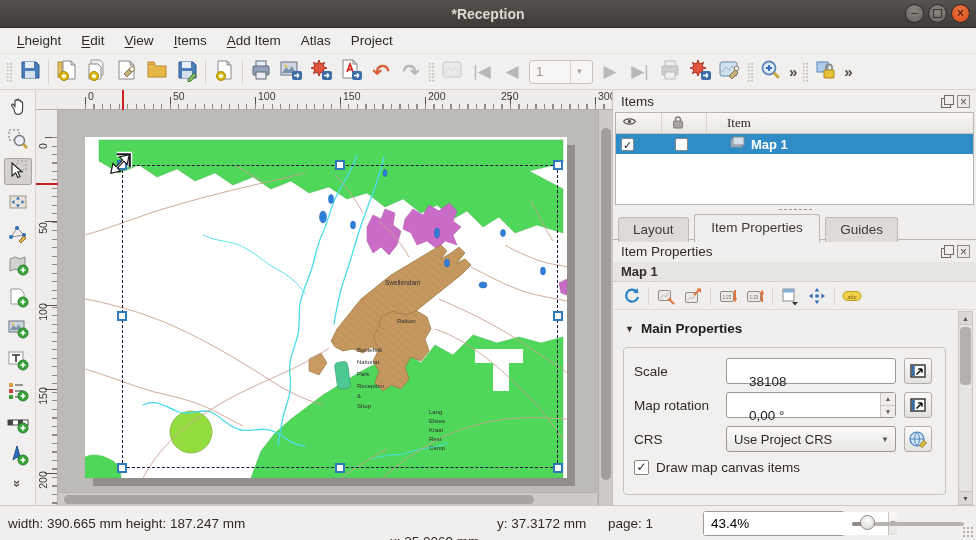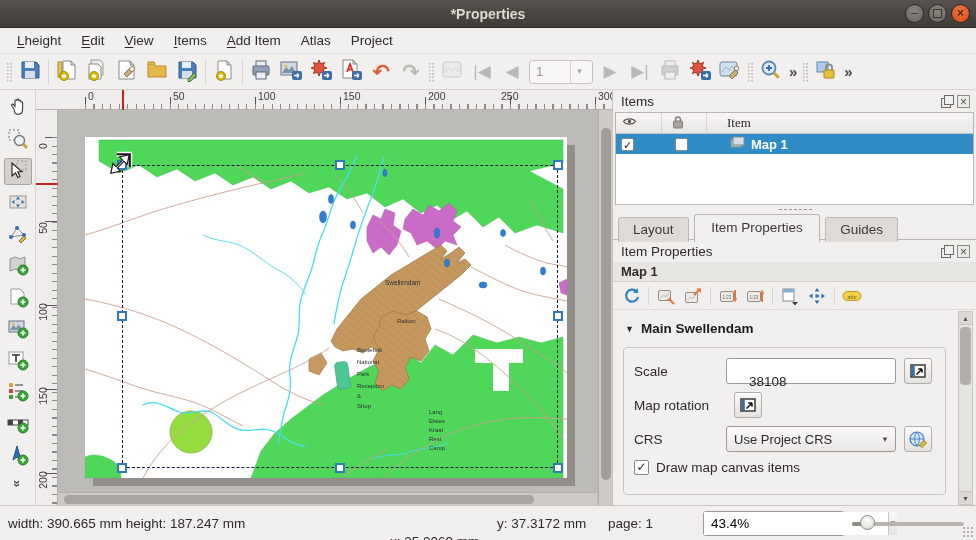--- a/index.html
+++ b/index.html
@@ -170,21 +170,21 @@
      background:radial-gradient(circle at 50% 35%,#fdfdfc,#dad7d3); border:1px solid #8a8680; }
   .szgrip { position:absolute; right:2px; bottom:2px; width:12px; height:12px;
      background-image:radial-gradient(#b3b0ac 1px, transparent 1.1px); background-size:4px 4px; }
 </style>
 </head>
 <body>
 
 <div id="app">
 
   <div class="titlebar">
-    <span class="title">*Properties</span>
+    <span class="title">*Reception</span>
     <div class="winbtns">
       <div class="winbtn"><span>–</span></div>
       <div class="winbtn max"></div>
       <div class="winbtn close"><span>×</span></div>
     </div>
   </div>
 
   <div class="menubar">
     <div class="menu-item"><span class="mhead">L</span><span>height</span></div>
     <div class="menu-item"><span class="mhead">E</span><span>dit</span></div>
@@ -705,39 +705,50 @@
           <svg viewBox="0 0 20 20">
             <rect x="1" y="5.5" width="18" height="9" rx="4.5" fill="#efd24a" stroke="#b99a1f"></rect>
             <text x="10" y="12.5" font-size="6" text-anchor="middle" fill="#7a6410">abc</text>
           </svg>
         </div>
     </div>
 
     <div class="pcontent">
       <div class="section-label">
         <span class="tri">▼</span>
-        <span>Main Swellendam</span>
+        <span>Main Properties</span>
       </div>
 
       <div class="groupbox">
         <div class="frow">
           <span class="flabel">Scale</span>
           <div class="field">
               <input value="38108" style="">
             </div>
           <div class="sqbtn">
               <svg viewBox="0 0 20 20">
                 <rect x="3" y="4" width="14" height="12" fill="#fdfdfb" stroke="#3a3a3a" stroke-width="1.5"></rect>
                 <rect x="3.8" y="4.8" width="3" height="10.4" fill="#3c6ea5"></rect>
                 <path d="M8.5 13.5L14 8m0 0h-3.8M14 8v3.8" stroke="#111" stroke-width="1.5" fill="none"></path>
               </svg>
             </div>
         </div>
         <div class="frow">
           <span class="flabel">Map rotation</span>
+          <div class="field">
+            <input value="0,00 °" style="">
+            <div class="spincol">
+              <div>
+                  <span>▲</span>
+                </div>
+              <div>
+                  <span>▼</span>
+                </div>
+            </div>
+          </div>
           <div class="sqbtn">
               <svg viewBox="0 0 20 20">
                 <rect x="3" y="4" width="14" height="12" fill="#fdfdfb" stroke="#3a3a3a" stroke-width="1.5"></rect>
                 <rect x="3.8" y="4.8" width="3" height="10.4" fill="#3c6ea5"></rect>
                 <path d="M8.5 13.5L14 8m0 0h-3.8M14 8v3.8" stroke="#111" stroke-width="1.5" fill="none"></path>
               </svg>
             </div>
         </div>
         <div class="frow">
           <span class="flabel">CRS</span>

